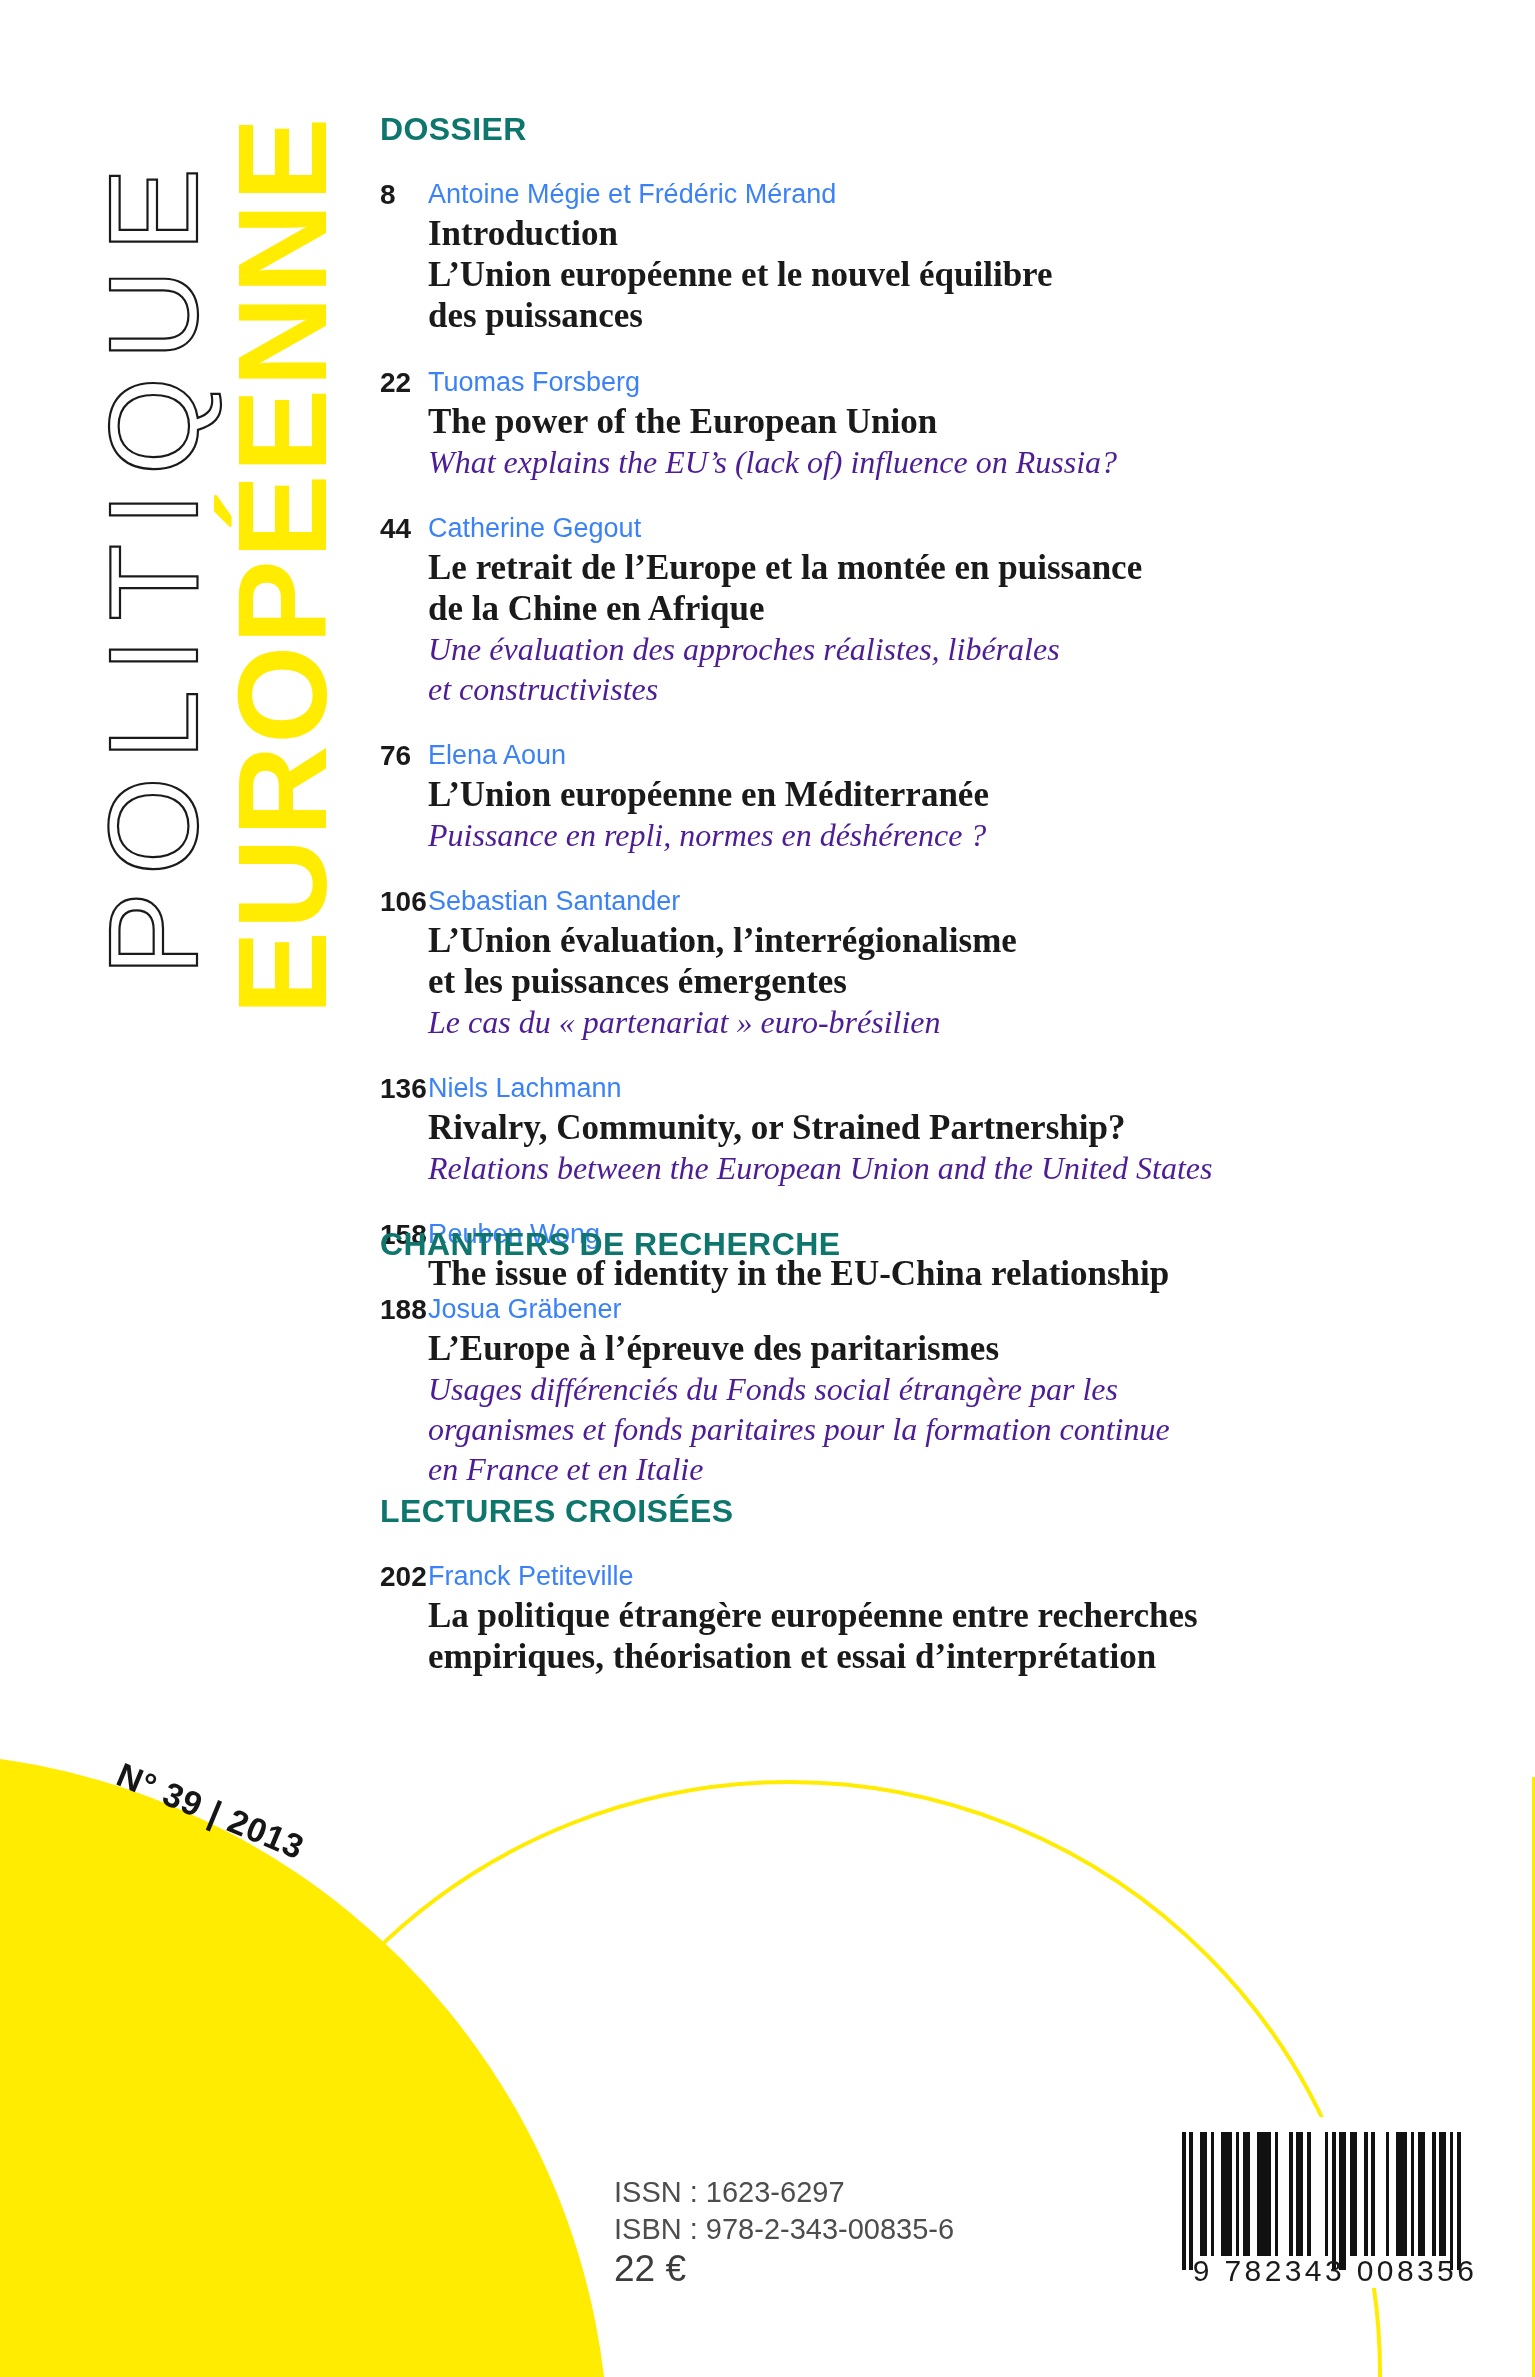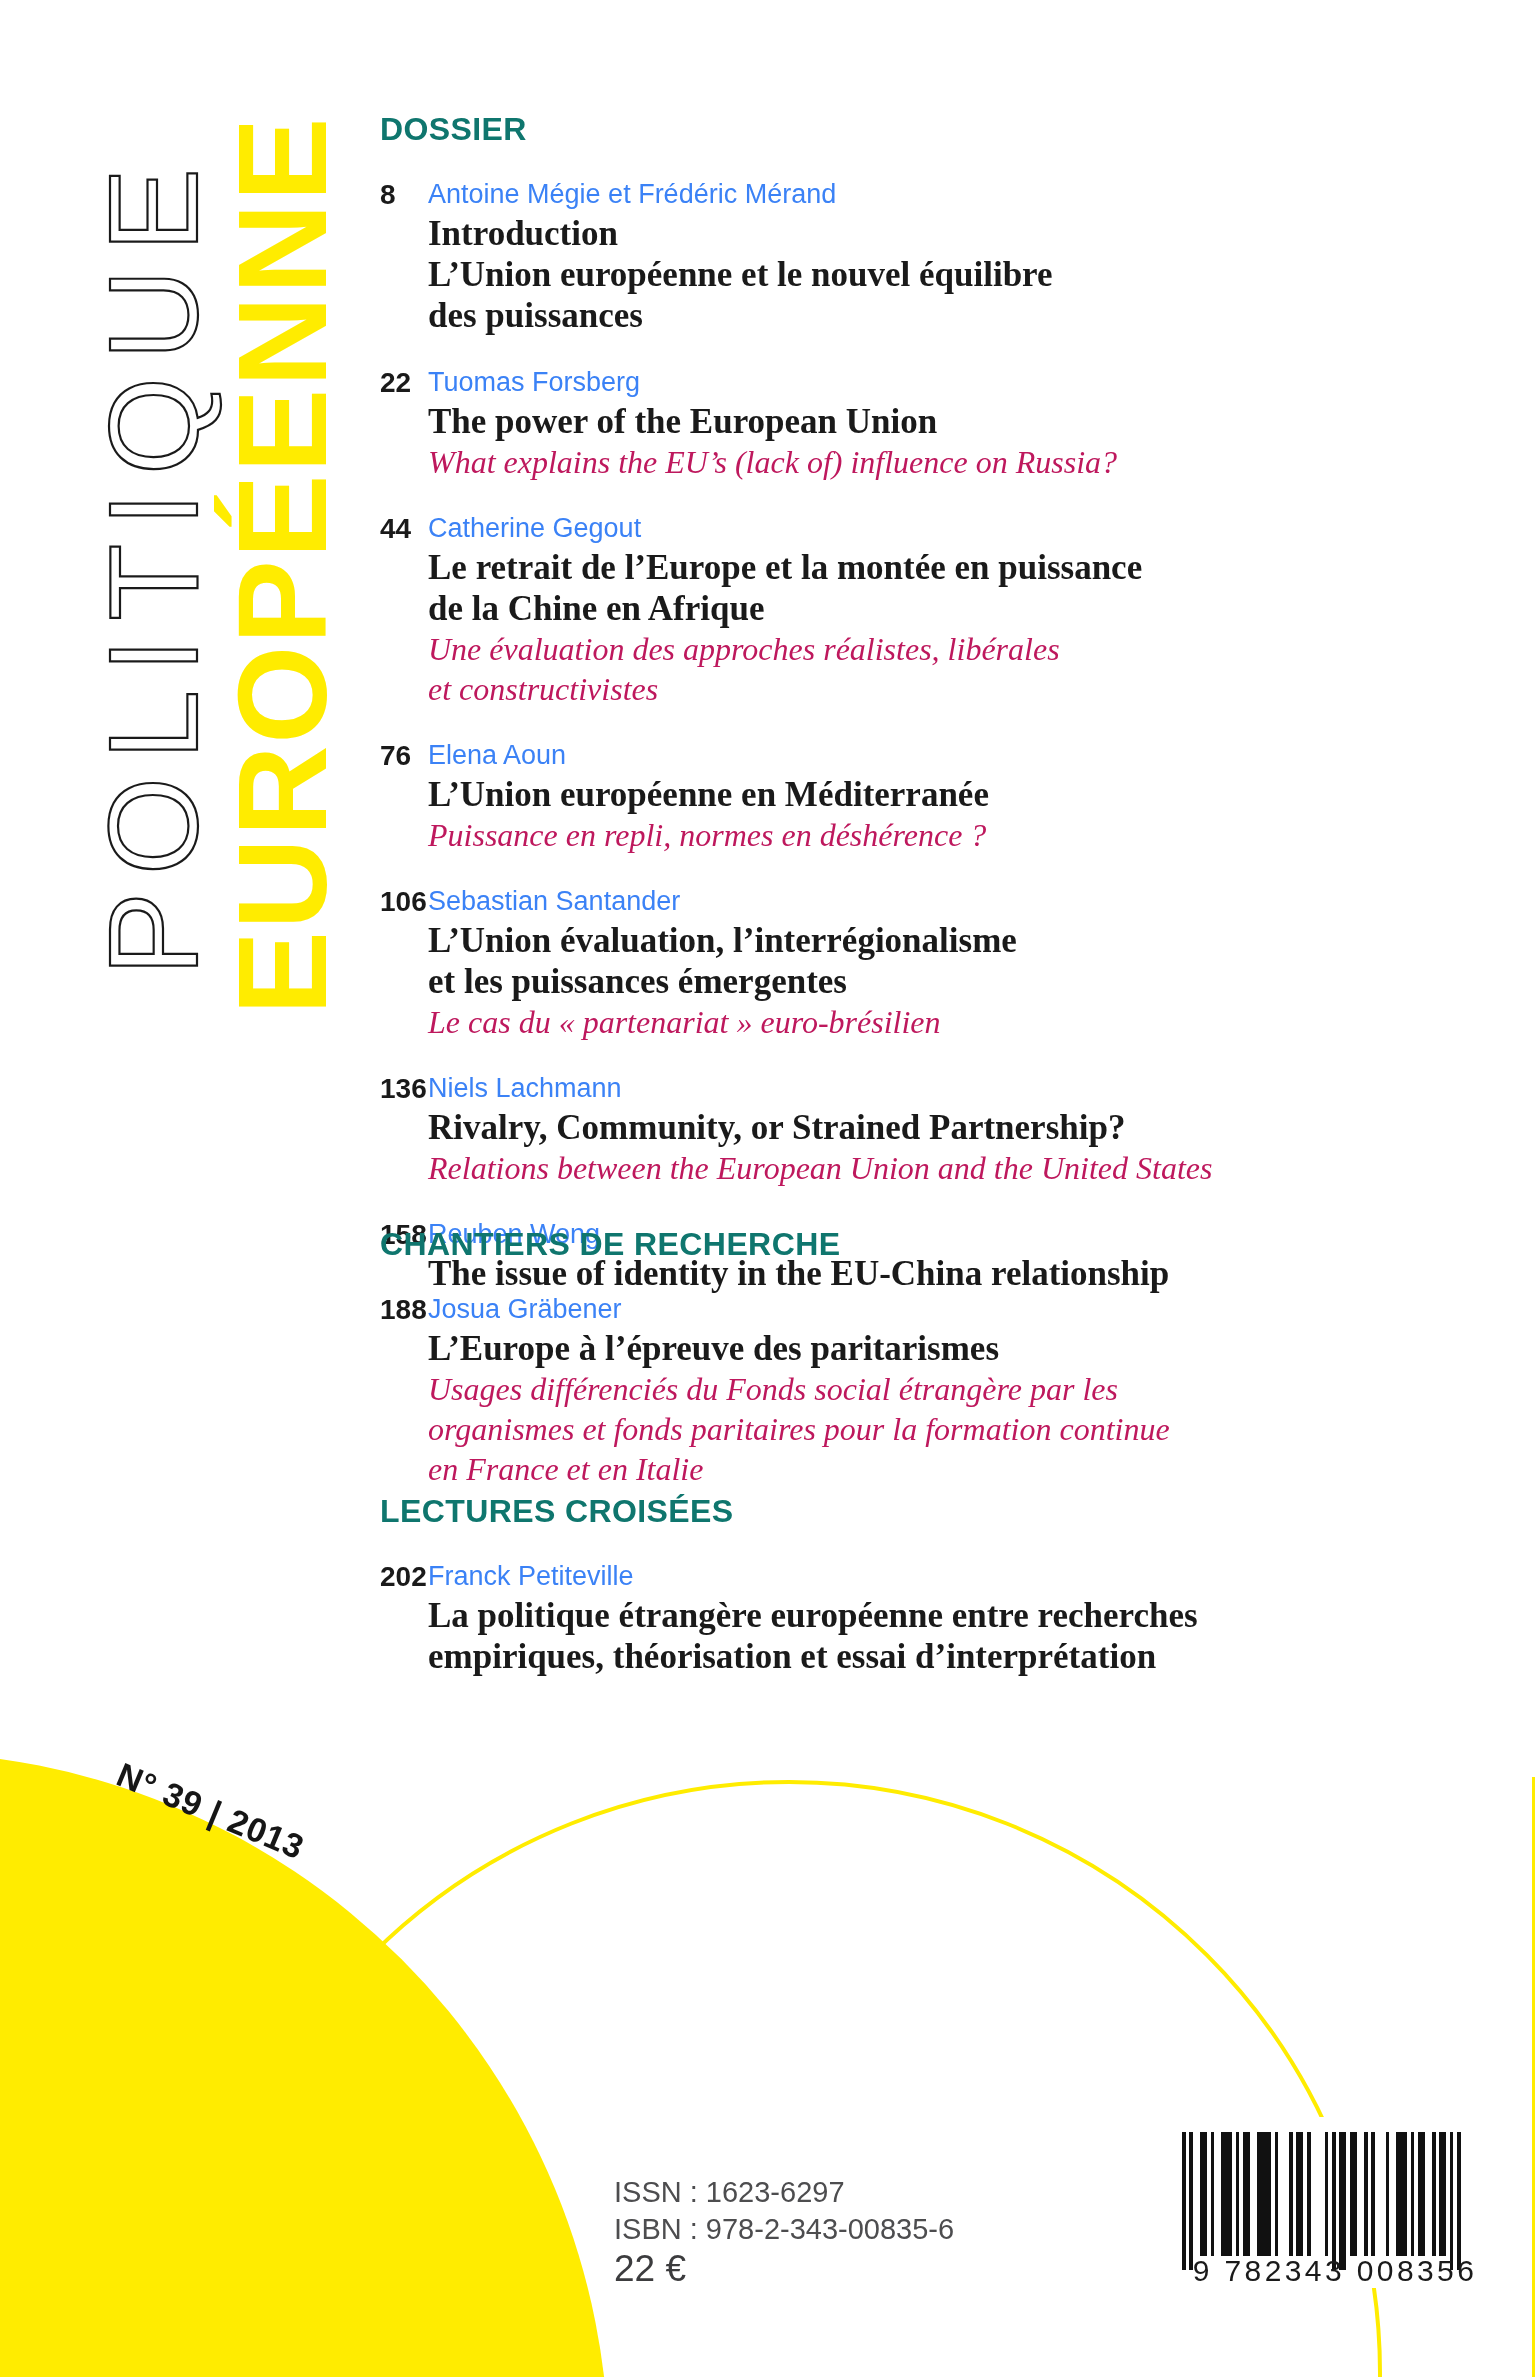--- a/index.html
+++ b/index.html
@@ -54,21 +54,21 @@
     position:absolute;left:0;top:2.5px;font-size:28px;font-weight:bold;color:#1a1a1a;
   }
   .toc-body{margin-left:48px;white-space:nowrap;}
   .toc-author{font-size:27px;line-height:37px;color:#3b82f6;font-weight:300;margin-top:28px;}
   .toc-title-line{
     font-family:"Liberation Serif",serif;font-size:35px;font-weight:bold;
     line-height:41px;color:#1a1a1a;
   }
   .toc-subtitle-line{
     font-family:"Liberation Serif",serif;font-size:32px;font-style:italic;
-    line-height:40px;color:#be185d;
+    line-height:40px;color:#4c1d95;
   }
   
   .issn-block{
     position:absolute;left:614px;top:2174px;z-index:4;color:#4D4D4F;
     font-weight:300;font-size:29px;line-height:37px;white-space:nowrap;
   }
   .price{font-size:37px;margin-top:1.7px;color:#3c3c3e;}
   .barcode{
     position:absolute;left:1171px;top:2117px;width:300px;height:171px;
     background:#ffffff;z-index:4;

